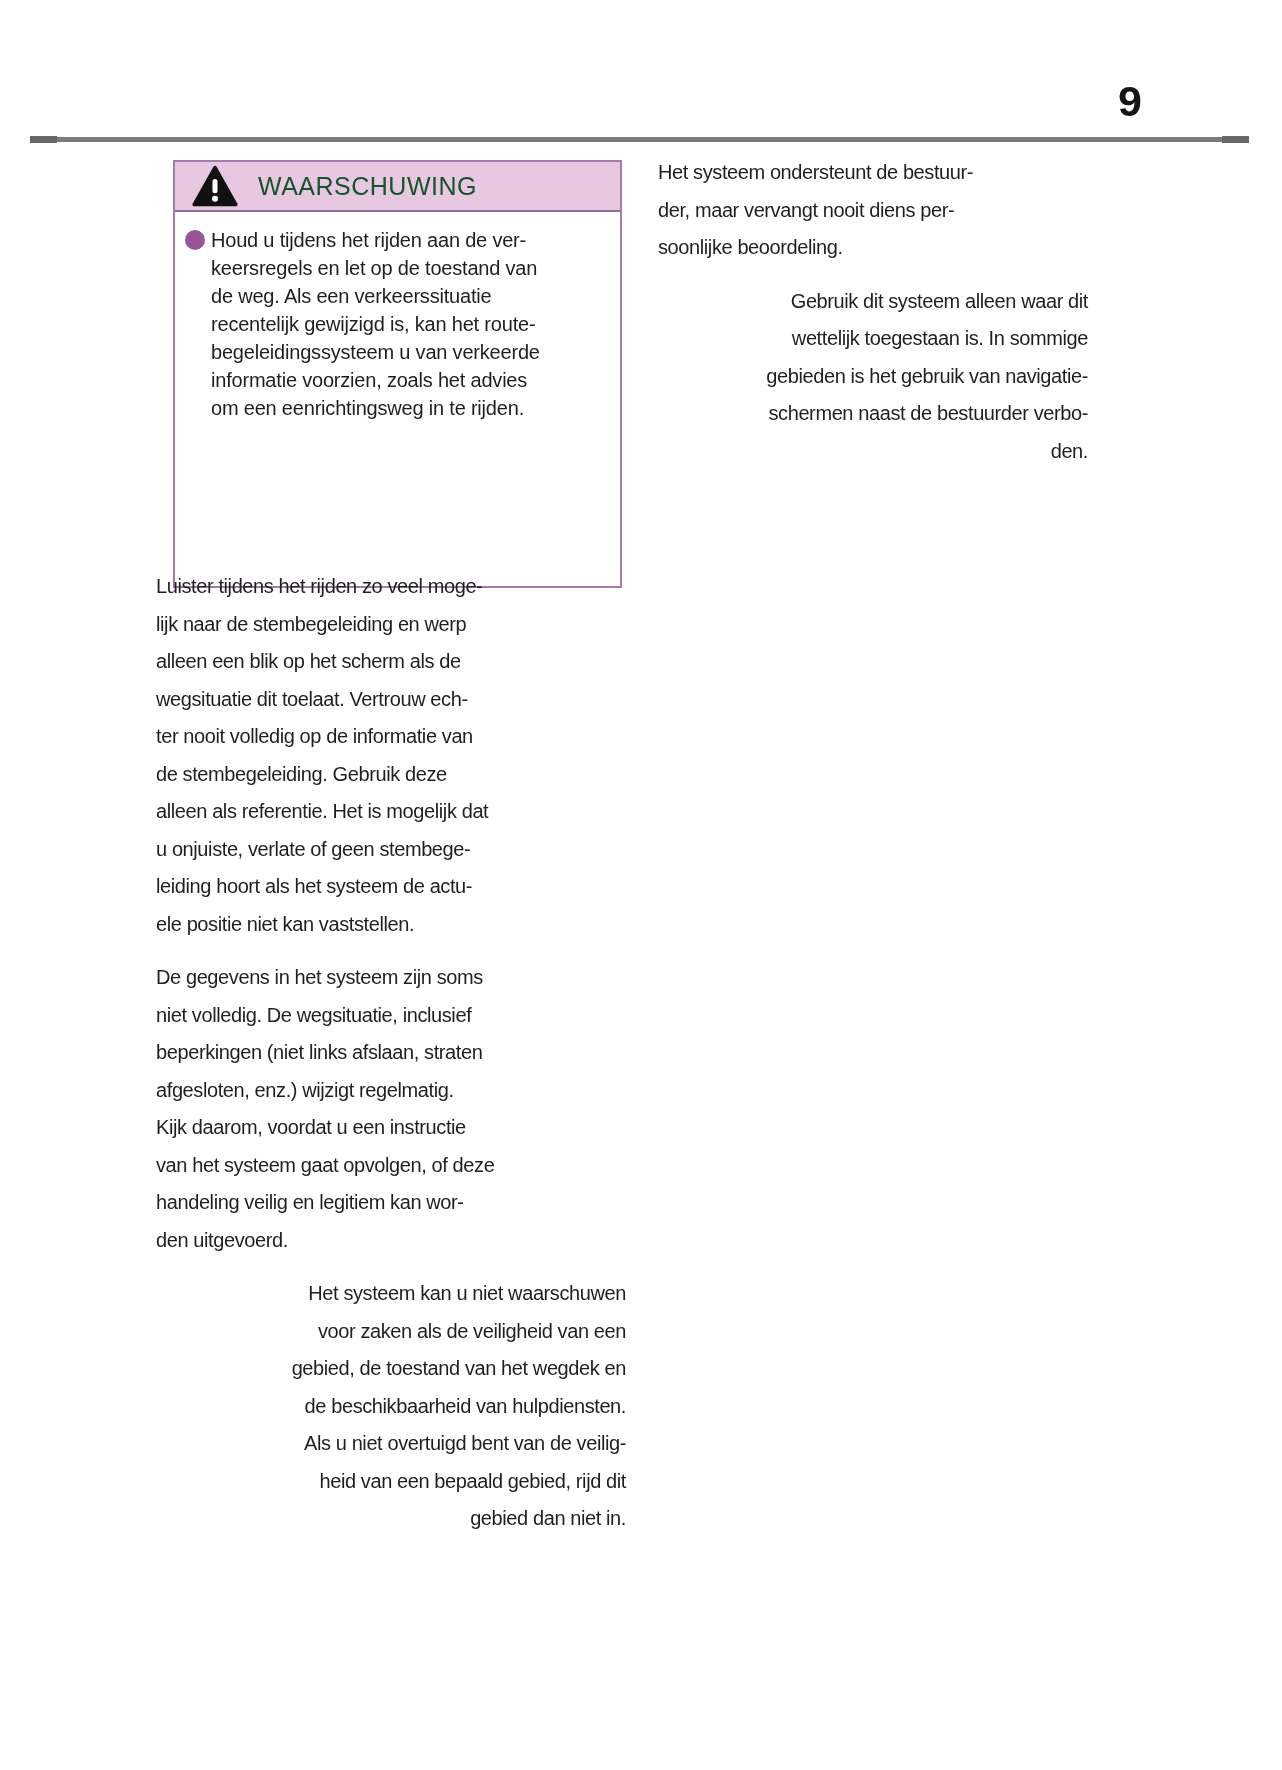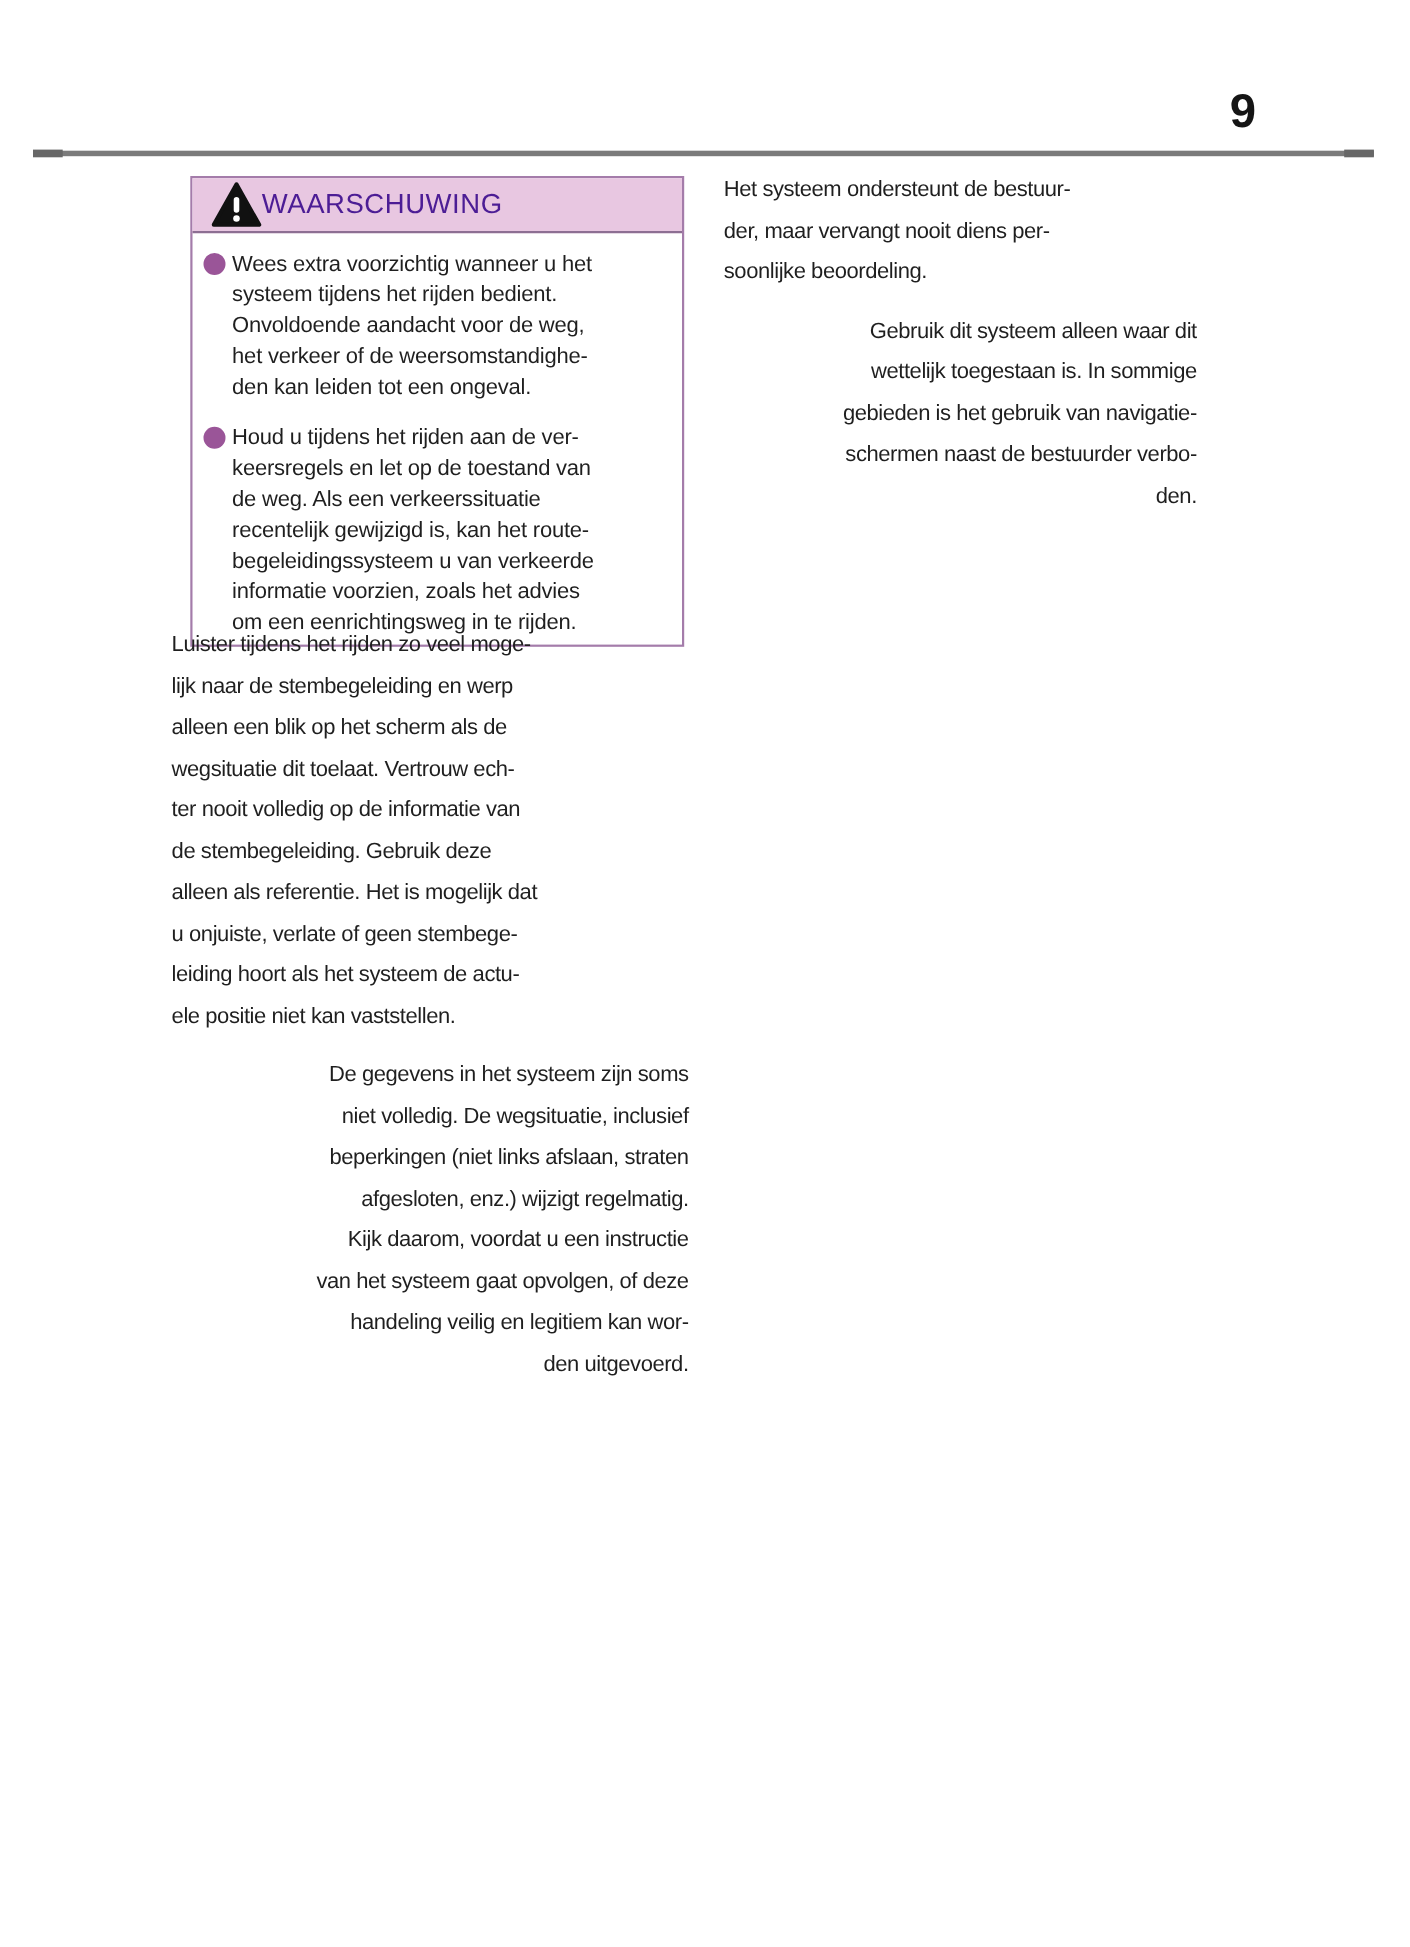--- a/index.html
+++ b/index.html
@@ -47,23 +47,23 @@
   .warning-header{
     display:flex;align-items:center;
     height:48px;
     background:var(--warning-header-bg);
     border-bottom:2px solid var(--warning-separator);
     padding-left:17px;
   }
   .warning-triangle{width:46px;height:42px;flex:0 0 auto;display:block;}
   .warning-triangle svg{display:block;width:100%;height:100%;}
   .warning-title{
-    margin-left:0;
+    margin-left:20px;
     font-size:25px;letter-spacing:0.5px;
-    color:#4c1d95;
+    color:#14532d;
   }
   .warning-body{padding:14px 10px 8px 10px;}
   .bullet-item{display:flex;align-items:flex-start;margin-bottom:18px;}
   .bullet-item:last-child{margin-bottom:0;}
   .bullet-dot{
     flex:0 0 auto;
     width:20px;height:20px;border-radius:50%;
     background:var(--bullet-color);
     margin-top:4px;margin-right:6px;
   }
@@ -99,28 +99,20 @@
           <path d="M50 5 L95 85 L5 85 Z" fill="#111111" stroke="#111111" stroke-width="8" stroke-linejoin="round"></path>
           <rect x="44.5" y="30" width="11" height="31" rx="5.5" fill="#ffffff"></rect>
           <circle cx="50" cy="72.5" r="6.5" fill="#ffffff"></circle>
         </svg>
       </span>
       <span class="warning-title">WAARSCHUWING</span>
     </div>
     <div class="warning-body">
       <div class="bullet-item">
         <span class="bullet-dot"></span>
-        <p class="warning-text">Wees extra voorzichtig wanneer u het
-systeem tijdens het rijden bedient.
-Onvoldoende aandacht voor de weg,
-het verkeer of de weersomstandighe-
-den kan leiden tot een ongeval.</p>
-      </div>
-      <div class="bullet-item">
-        <span class="bullet-dot"></span>
         <p class="warning-text">Houd u tijdens het rijden aan de ver-
 keersregels en let op de toestand van
 de weg. Als een verkeerssituatie
 recentelijk gewijzigd is, kan het route-
 begeleidingssysteem u van verkeerde
 informatie voorzien, zoals het advies
 om een eenrichtingsweg in te rijden.</p>
       </div>
     </div>
   </section>
@@ -137,20 +129,27 @@
 leiding hoort als het systeem de actu-
 ele positie niet kan vaststellen.</p>
     <p class="body-text">De gegevens in het systeem zijn soms
 niet volledig. De wegsituatie, inclusief
 beperkingen (niet links afslaan, straten
 afgesloten, enz.) wijzigt regelmatig.
 Kijk daarom, voordat u een instructie
 van het systeem gaat opvolgen, of deze
 handeling veilig en legitiem kan wor-
 den uitgevoerd.</p>
+    <p class="body-text">Het systeem kan u niet waarschuwen
+voor zaken als de veiligheid van een
+gebied, de toestand van het wegdek en
+de beschikbaarheid van hulpdiensten.
+Als u niet overtuigd bent van de veilig-
+heid van een bepaald gebied, rijd dit
+gebied dan niet in.</p>
   </section>
 
   <section class="col col-right">
     <p class="body-text">Het systeem ondersteunt de bestuur-
 der, maar vervangt nooit diens per-
 soonlijke beoordeling.</p>
     <p class="body-text">Gebruik dit systeem alleen waar dit
 wettelijk toegestaan is. In sommige
 gebieden is het gebruik van navigatie-
 schermen naast de bestuurder verbo-

